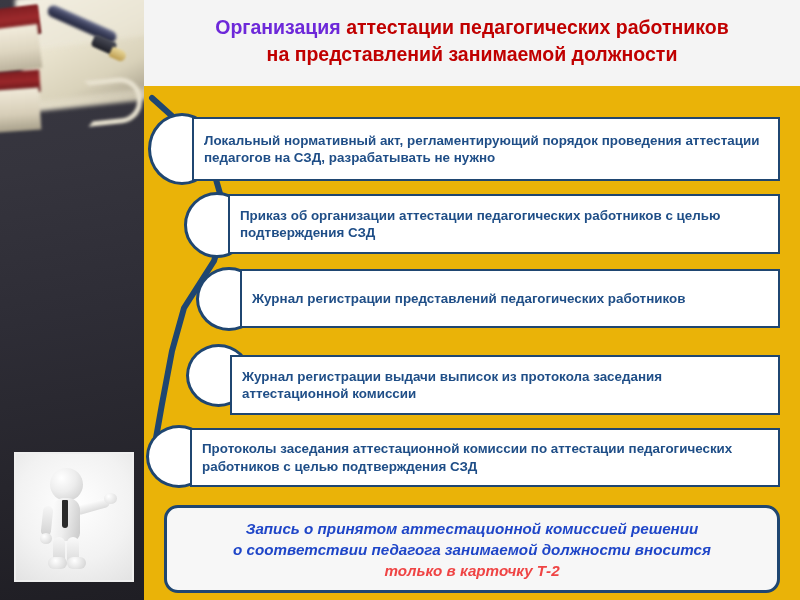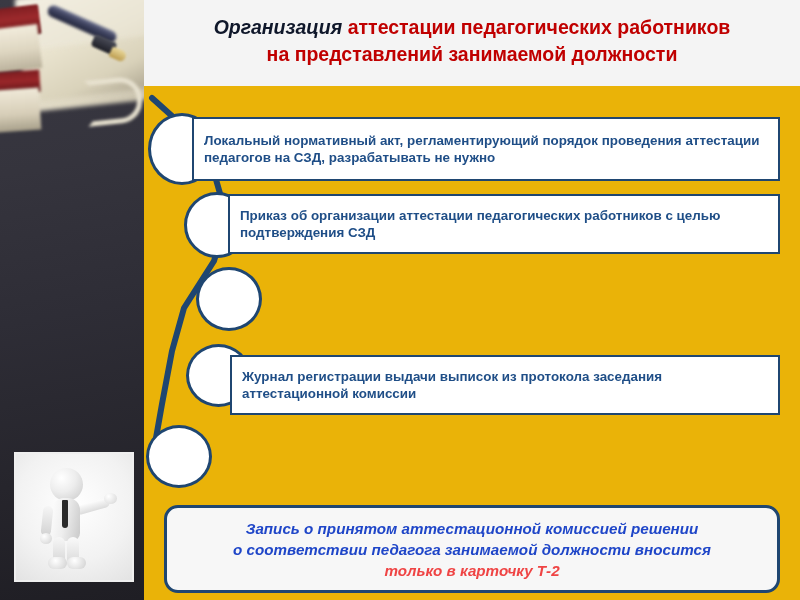--- a/index.html
+++ b/index.html
@@ -227,21 +227,21 @@
   #title-text {
     position: absolute;
     left: 144px; top: 14px;
     width: 656px;
     text-align: center;
     font-size: 19.5px;
     line-height: 27px;
     font-weight: bold;
     color: #c00000;
   }
-  #title-text .ttl-lead { color: #0f172a; font-style: italic; }
+  #title-text .ttl-lead { color: #6d28d9; }
 
   
   #chart-area {
     position: absolute;
     left: 144px; top: 86px;
     width: 781px; height: 514px;
     background: #eab308;
   }
   #zigzag {
     position: absolute;
@@ -352,27 +352,33 @@
     <div class="step-box" style="left:48px; top:31px; width:588px; height:64px;">
       <div class="step-text">Локальный нормативный акт, регламентирующий порядок проведения аттестации педагогов на СЗД, разрабатывать не нужно</div>
     </div>
 
     <div class="node-circle" style="left:40px; top:106px; width:66px; height:66px;"></div>
     <div class="step-box" style="left:84px; top:108px; width:552px; height:60px;">
       <div class="step-text">Приказ об организации аттестации педагогических работников с целью подтверждения СЗД</div>
     </div>
 
     <div class="node-circle" style="left:52px; top:181px; width:66px; height:64px;"></div>
+    <div class="step-box" style="left:96px; top:183px; width:540px; height:59px;">
+      <div class="step-text">Журнал регистрации представлений педагогических работников</div>
+    </div>
 
     <div class="node-circle" style="left:42px; top:258px; width:65px; height:63px;"></div>
     <div class="step-box" style="left:86px; top:269px; width:550px; height:60px;">
       <div class="step-text">Журнал регистрации выдачи выписок из протокола заседания аттестационной комиссии</div>
     </div>
 
     <div class="node-circle" style="left:2px; top:339px; width:66px; height:63px;"></div>
+    <div class="step-box" style="left:46px; top:342px; width:590px; height:59px;">
+      <div class="step-text">Протоколы заседания аттестационной комиссии по аттестации педагогических работников с целью подтверждения СЗД</div>
+    </div>
 
   </div>
 
   <div id="final-box">
     <div class="fb-line">Запись о принятом аттестационной комиссией решении</div>
     <div class="fb-line">о соответствии  педагога занимаемой должности вносится</div>
     <div class="fb-line accent">только в карточку Т-2</div>
   </div>
 
 </div>

